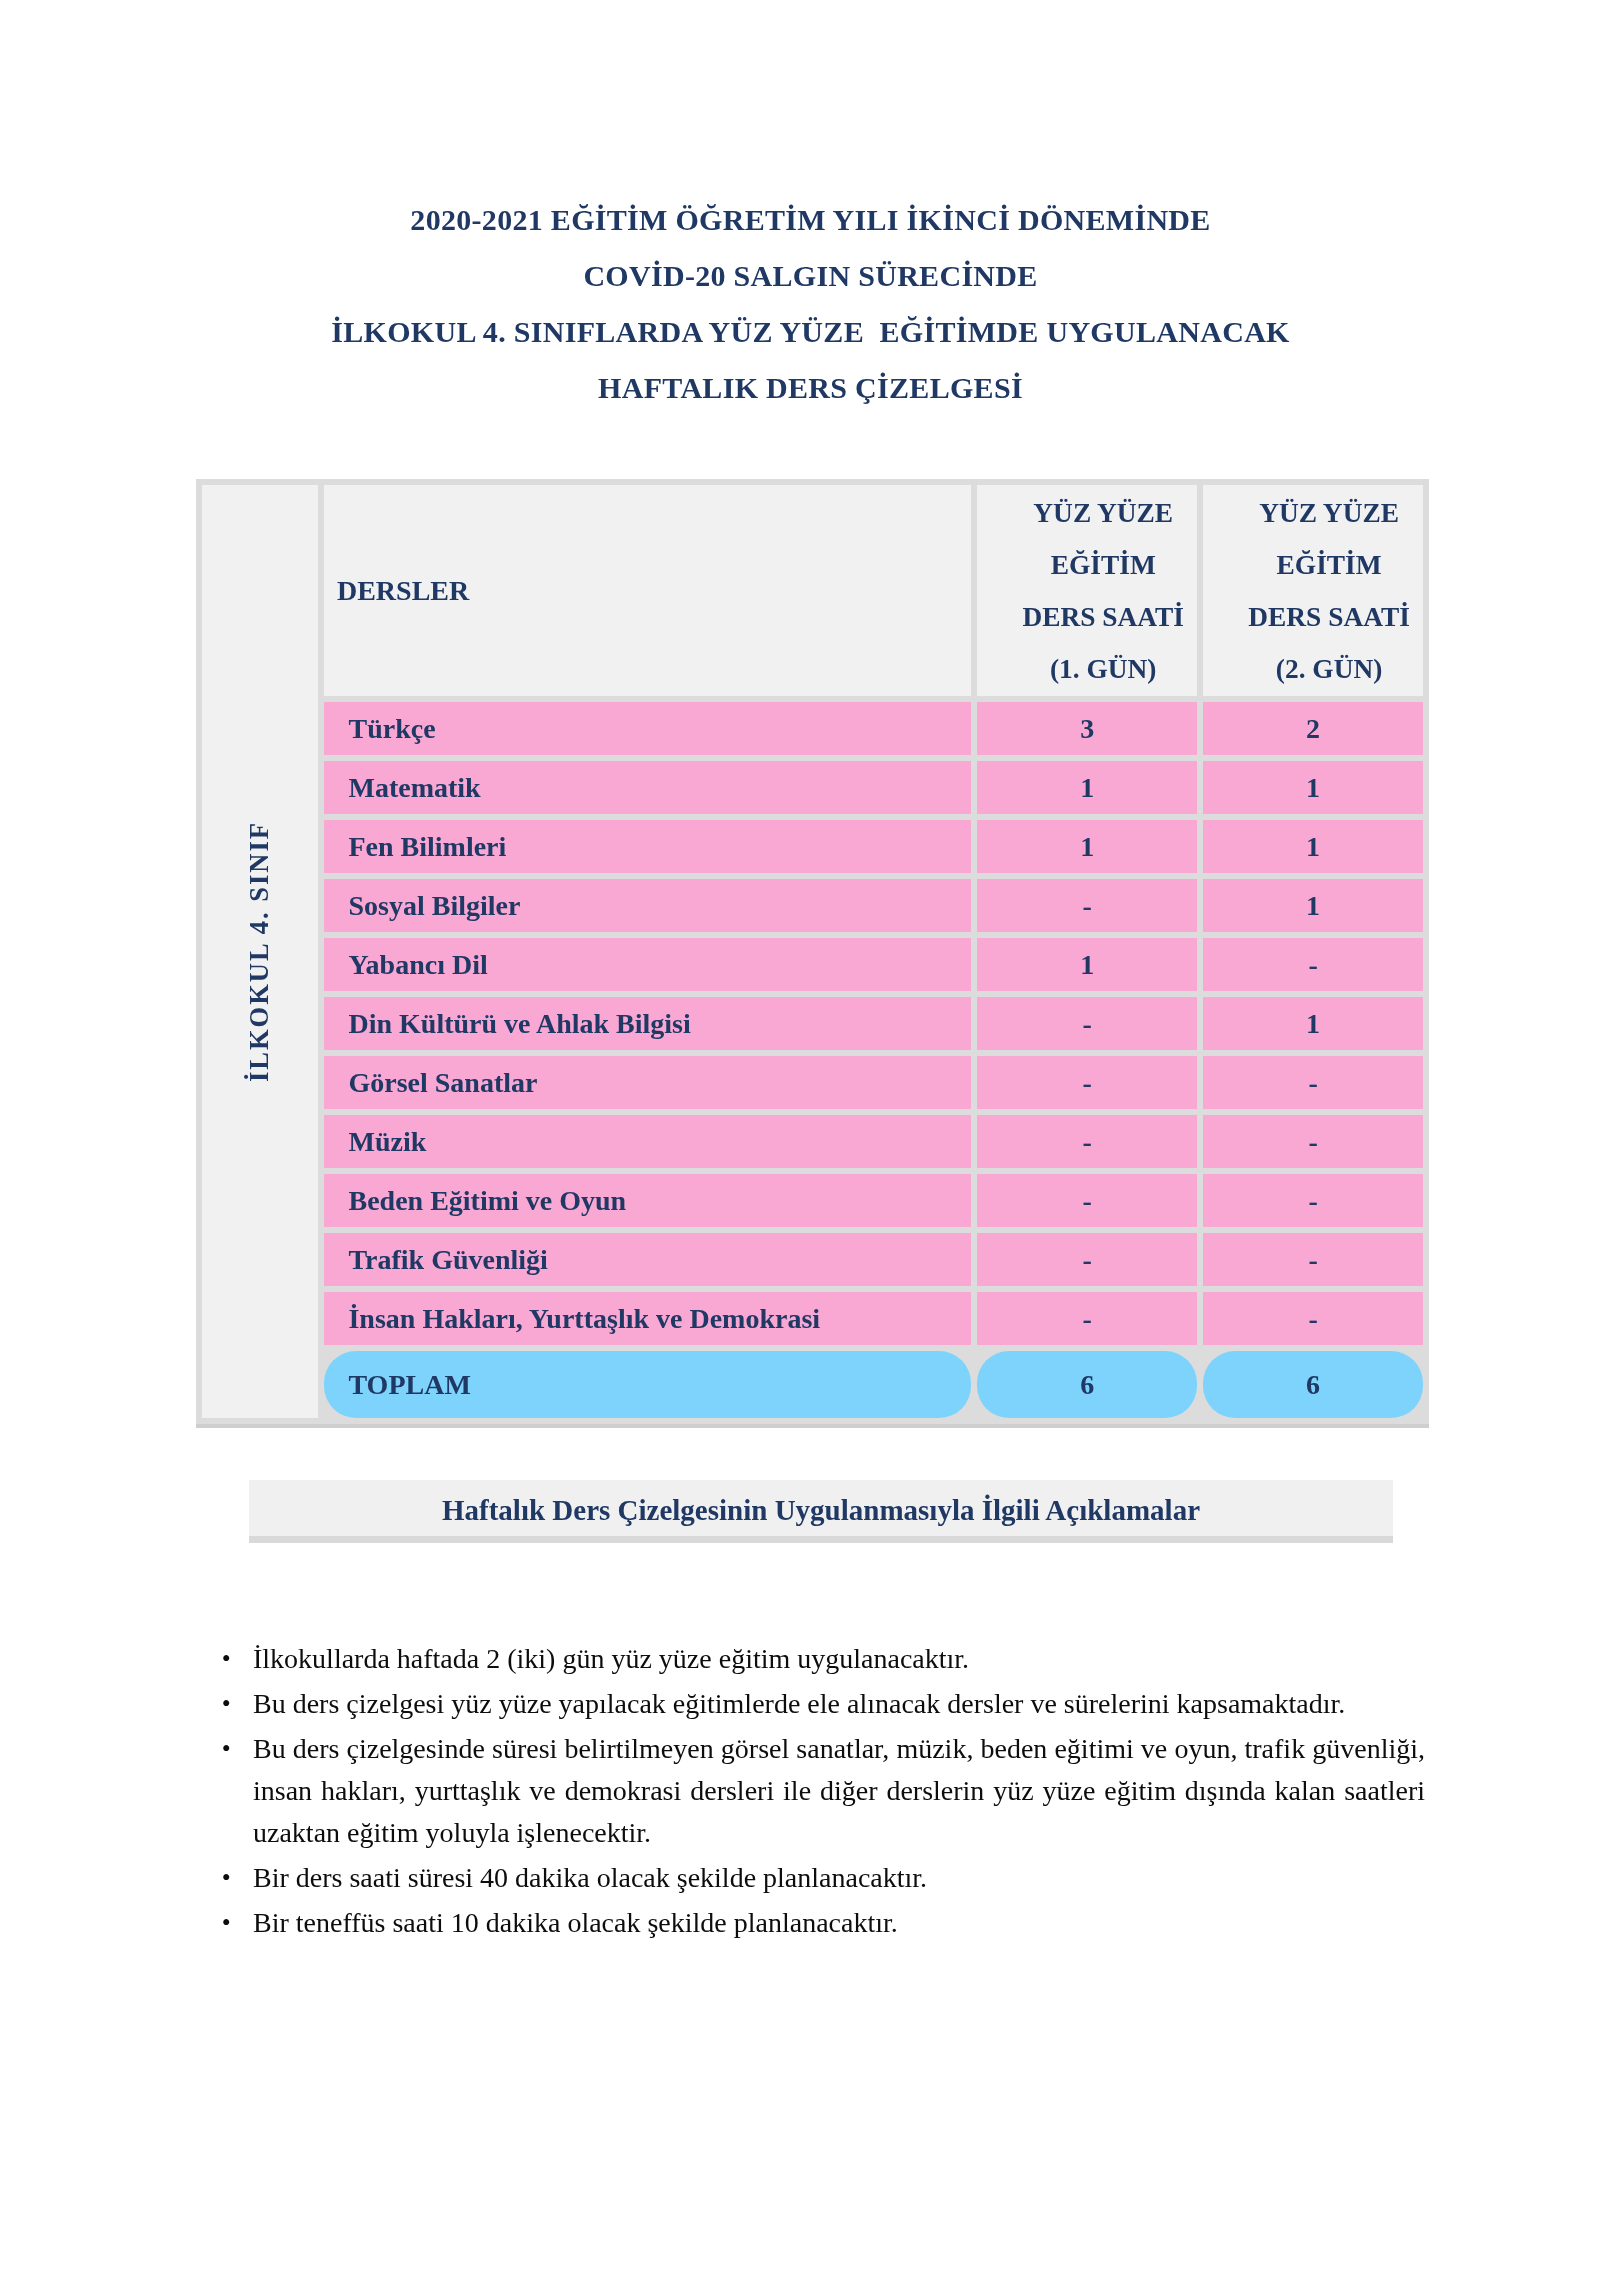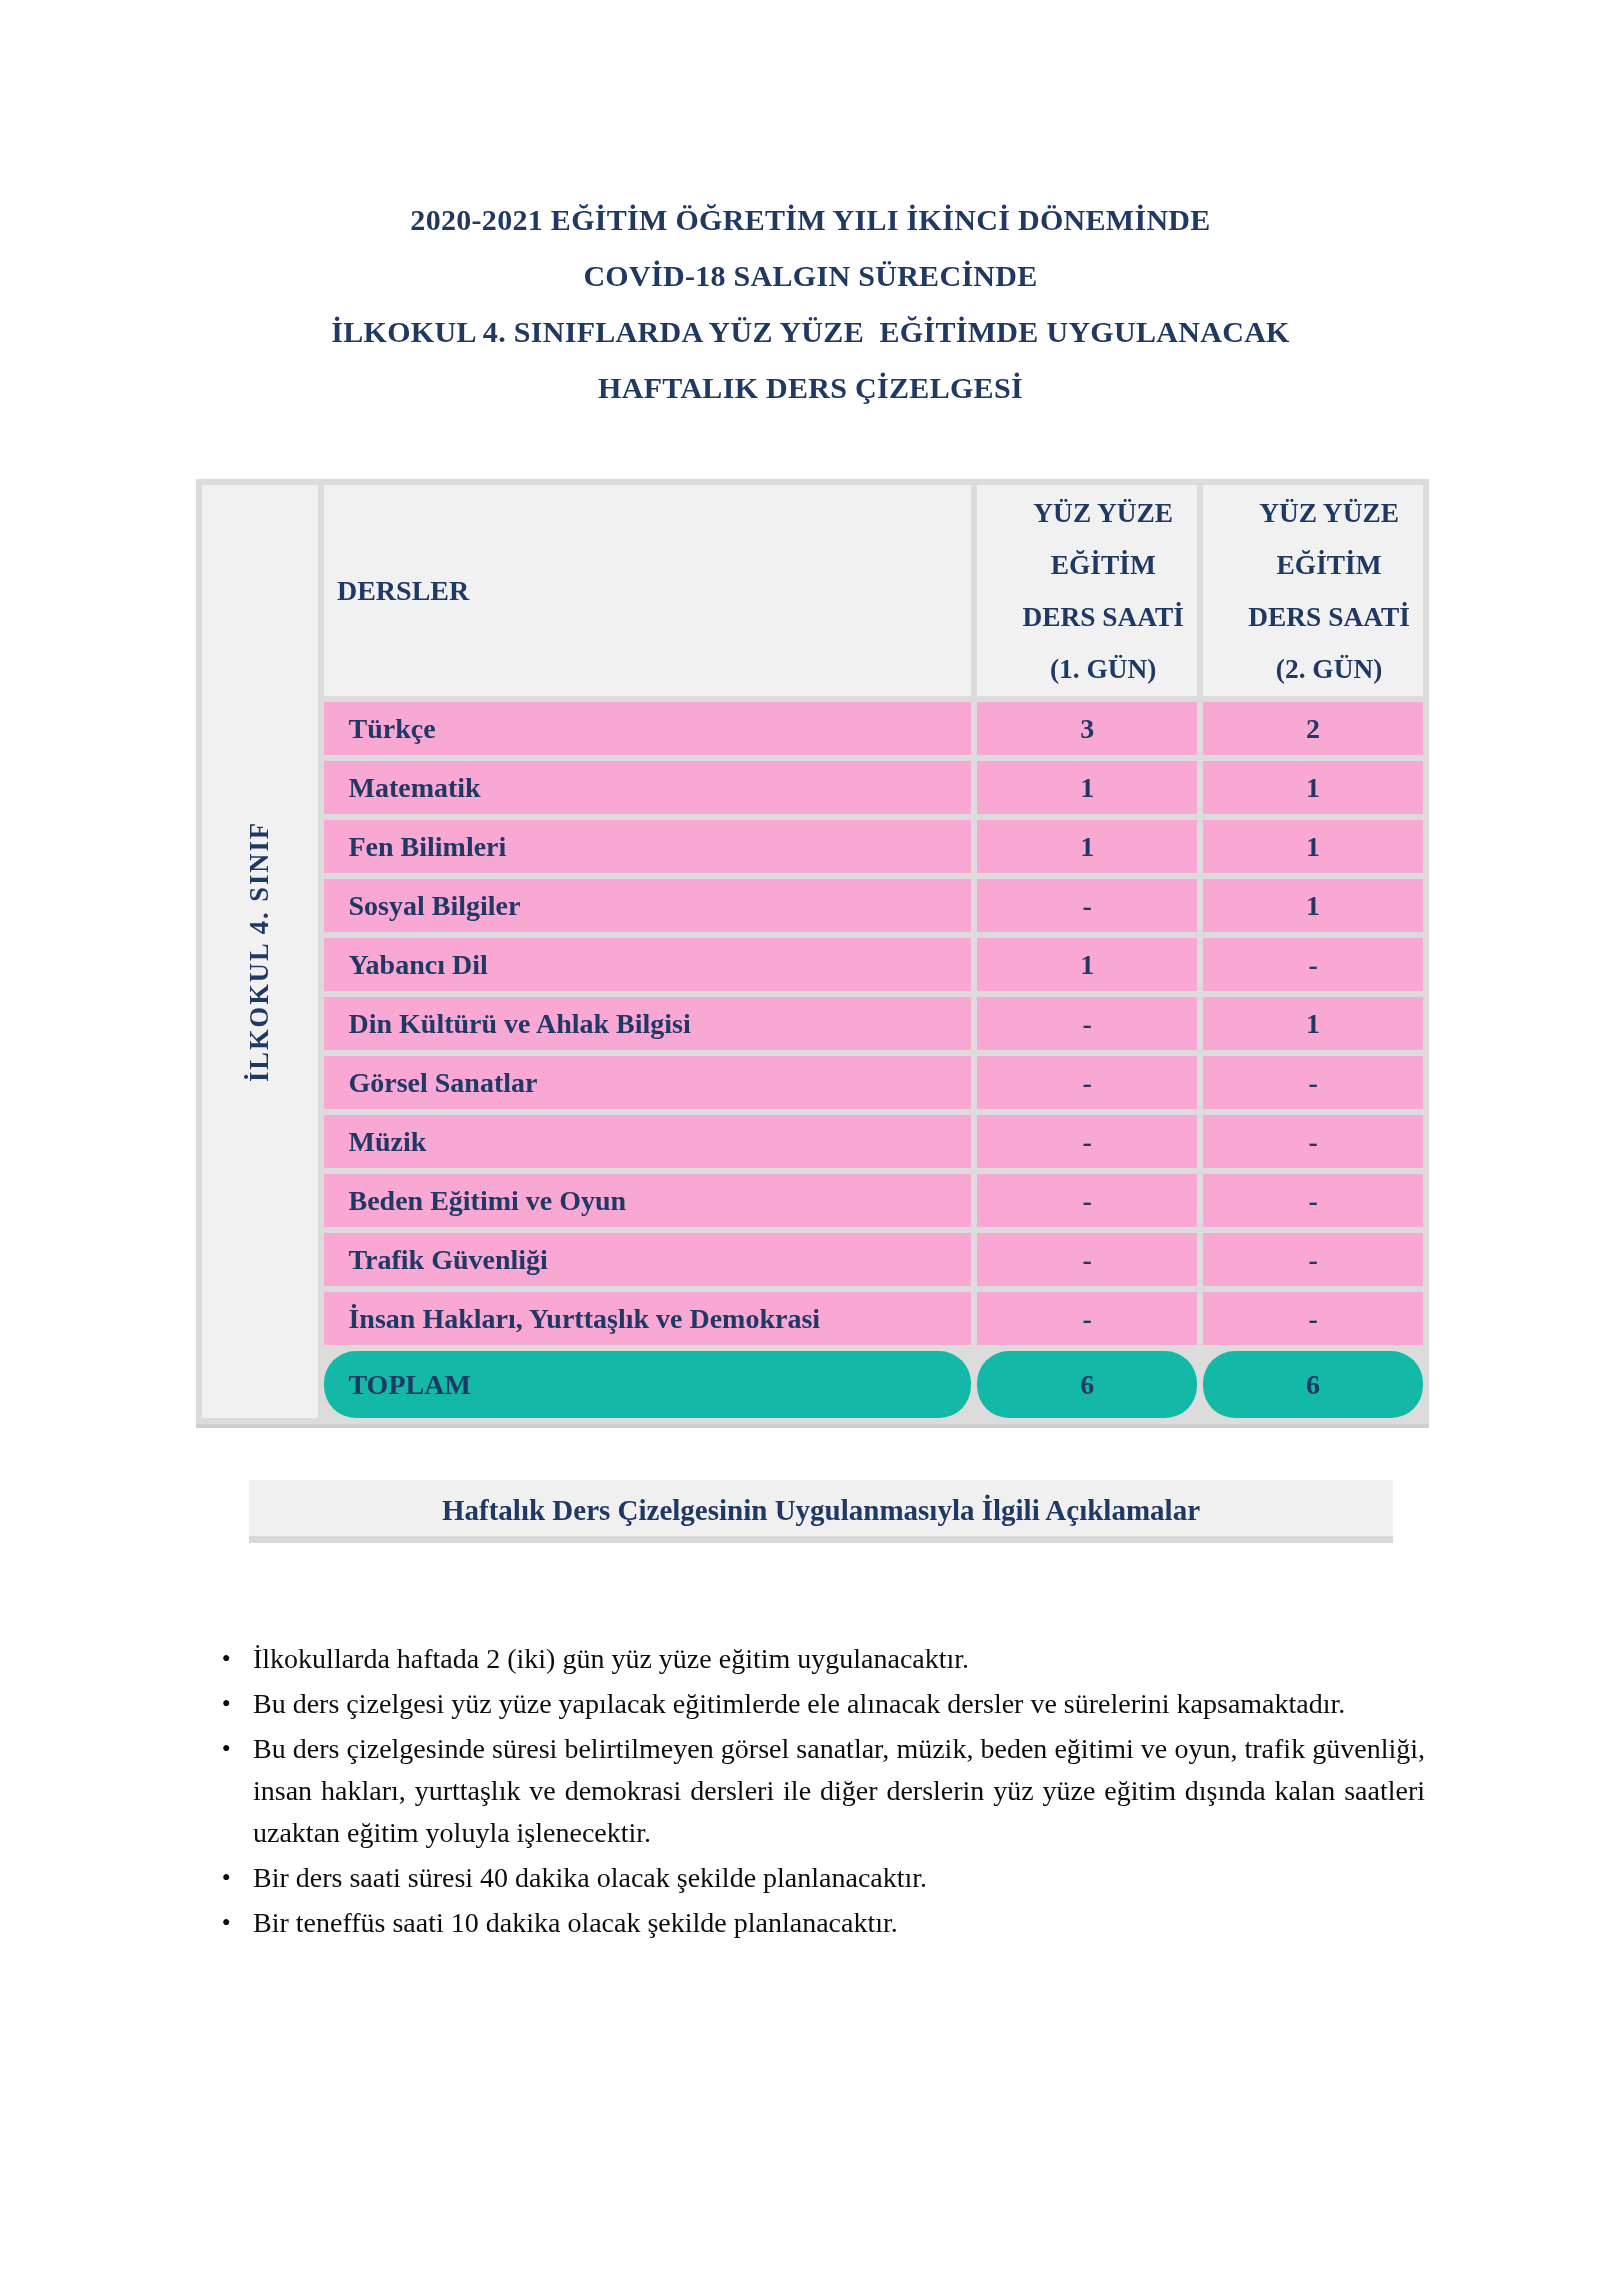--- a/index.html
+++ b/index.html
@@ -66,21 +66,21 @@
     height: 211px;
   }
   td.hdr-day {
     background: #f1f1f1;
     text-align: center;
   }
   td.hdr-day .hline { line-height: 52px; font-size: 27.4px; padding-left: 32px; }
   tr.data-row td { height: 53px; background: #f9a8d4; }
   tr.data-row td.course { padding-left: 24.5px; }
   tr.data-row td.num { text-align: center; }
-  tr.total-row td { height: 67px; background: #14b8a6; border-radius: 32px; }
+  tr.total-row td { height: 67px; background: #7dd3fc; border-radius: 32px; }
   tr.total-row td.course { padding-left: 24.5px; }
   tr.total-row td.num { text-align: center; }
 
   
   .notes-heading {
     margin: 52px 0 8px 249px;
     width: 1144px;
     height: 63px;
     background: #f0f0f0;
     border-bottom: 7.8px solid #d9d9d9;
@@ -110,21 +110,21 @@
     font-size: 25.5px;
   }
 </style>
 </head>
 <body>
 
 <div class="page">
 
   <div class="title-block">
     <div class="title-line">2020-2021 EĞİTİM ÖĞRETİM YILI İKİNCİ DÖNEMİNDE</div>
-    <div class="title-line">COVİD-18 SALGIN SÜRECİNDE</div>
+    <div class="title-line">COVİD-20 SALGIN SÜRECİNDE</div>
     <div class="title-line">İLKOKUL 4. SINIFLARDA YÜZ YÜZE  EĞİTİMDE UYGULANACAK</div>
     <div class="title-line">HAFTALIK DERS ÇİZELGESİ</div>
   </div>
 
   <div class="schedule-wrap">
     <table class="schedule">
       <colgroup>
         <col style="width:115px">
         <col style="width:642px">
         <col style="width:218px">

